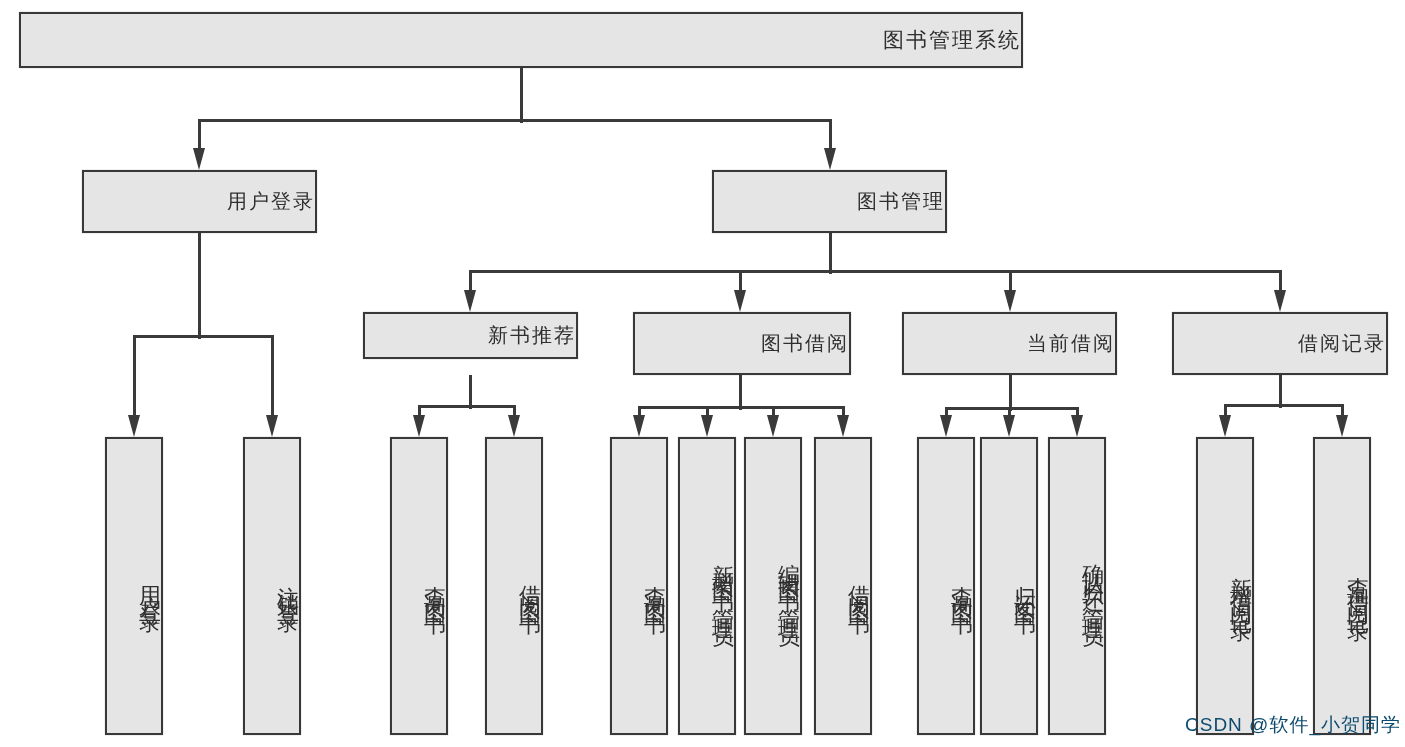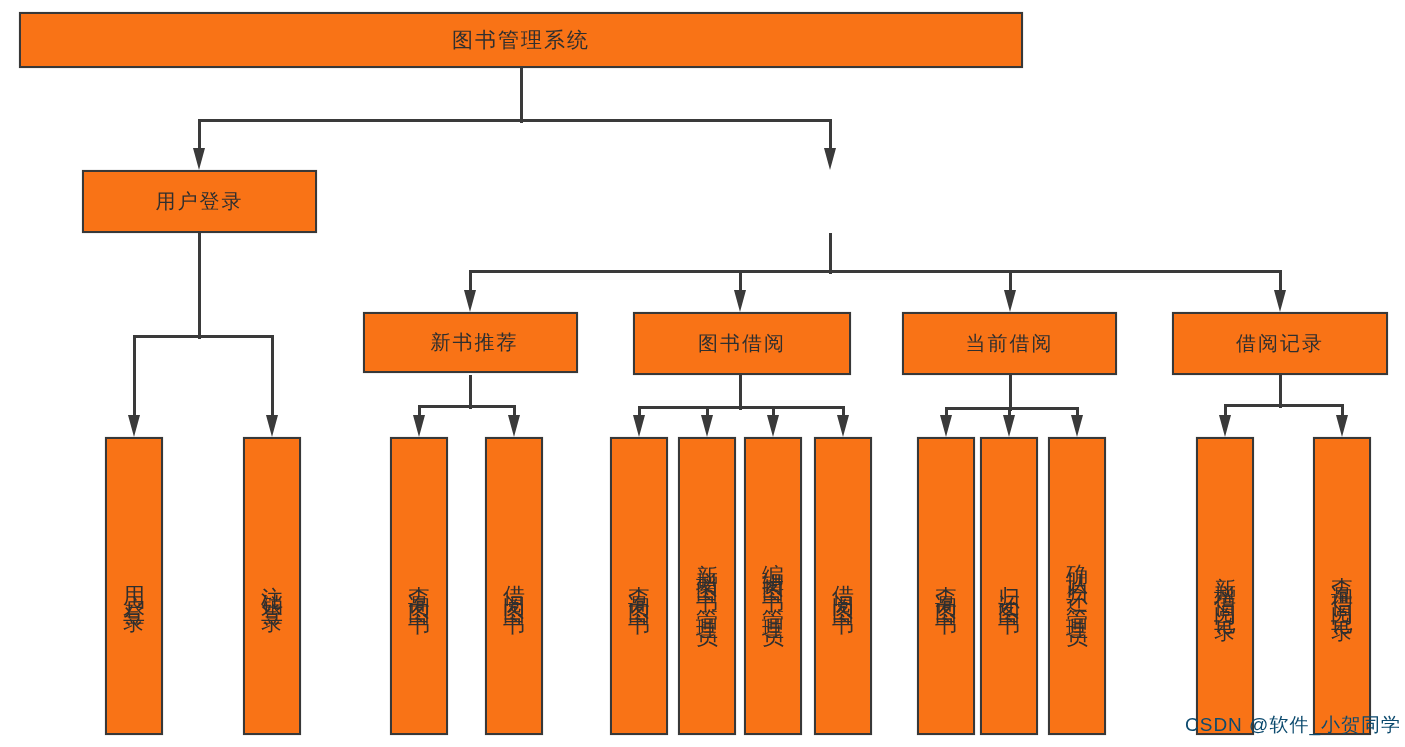--- a/index.html
+++ b/index.html
@@ -12,24 +12,24 @@
     position: relative;
     width: 1405px;
     height: 747px;
     background: #ffffff;
     overflow: hidden;
   }
   .node {
     position: absolute;
     box-sizing: border-box;
     border: 2.5px solid #383838;
-    background: #f97316;
+    background: #e5e5e5;
     display: flex;
     align-items: center;
-    justify-content: center;
+    justify-content: flex-end;
     box-shadow: 0 0 1px rgba(60,60,60,0.45);
     z-index: 2;
   }
   .node .lbl {
     font-size: 20px;
     color: #2f2f2f;
     letter-spacing: 2px;
     white-space: nowrap;
   }
   .node.root .lbl {
@@ -125,21 +125,24 @@
     <div class="line" style="left: 1223.5px; top: 405px; width: 3px; height: 14px;"></div>
     <div class="arrow" style="left: 1218.5px; top: 415px;"></div>
     <div class="line" style="left: 1340.5px; top: 405px; width: 3px; height: 14px;"></div>
     <div class="arrow" style="left: 1335.5px; top: 415px;"></div>
     <div class="node  root" style="left: 19px; top: 12px; width: 1004px; height: 56px;">
       <span class="lbl">图书管理系统</span>
     </div>
     <div class="node " style="left: 82px; top: 170px; width: 235px; height: 63px;">
       <span class="lbl">用户登录</span>
     </div>
-    <div class="node " style="left: 363px; top: 312px; width: 215px; height: 61px; padding-left: 8px;">
+    <div class="node " style="left: 712px; top: 170px; width: 235px; height: 63px;">
+      <span class="lbl">图书管理</span>
+    </div>
+    <div class="node " style="left: 363px; top: 312px; width: 215px; height: 47px; padding-left: 8px;">
       <span class="lbl">新书推荐</span>
     </div>
     <div class="node " style="left: 633px; top: 312px; width: 218px; height: 63px;">
       <span class="lbl">图书借阅</span>
     </div>
     <div class="node " style="left: 902px; top: 312px; width: 215px; height: 63px;">
       <span class="lbl">当前借阅</span>
     </div>
     <div class="node " style="left: 1172px; top: 312px; width: 216px; height: 63px;">
       <span class="lbl">借阅记录</span>

